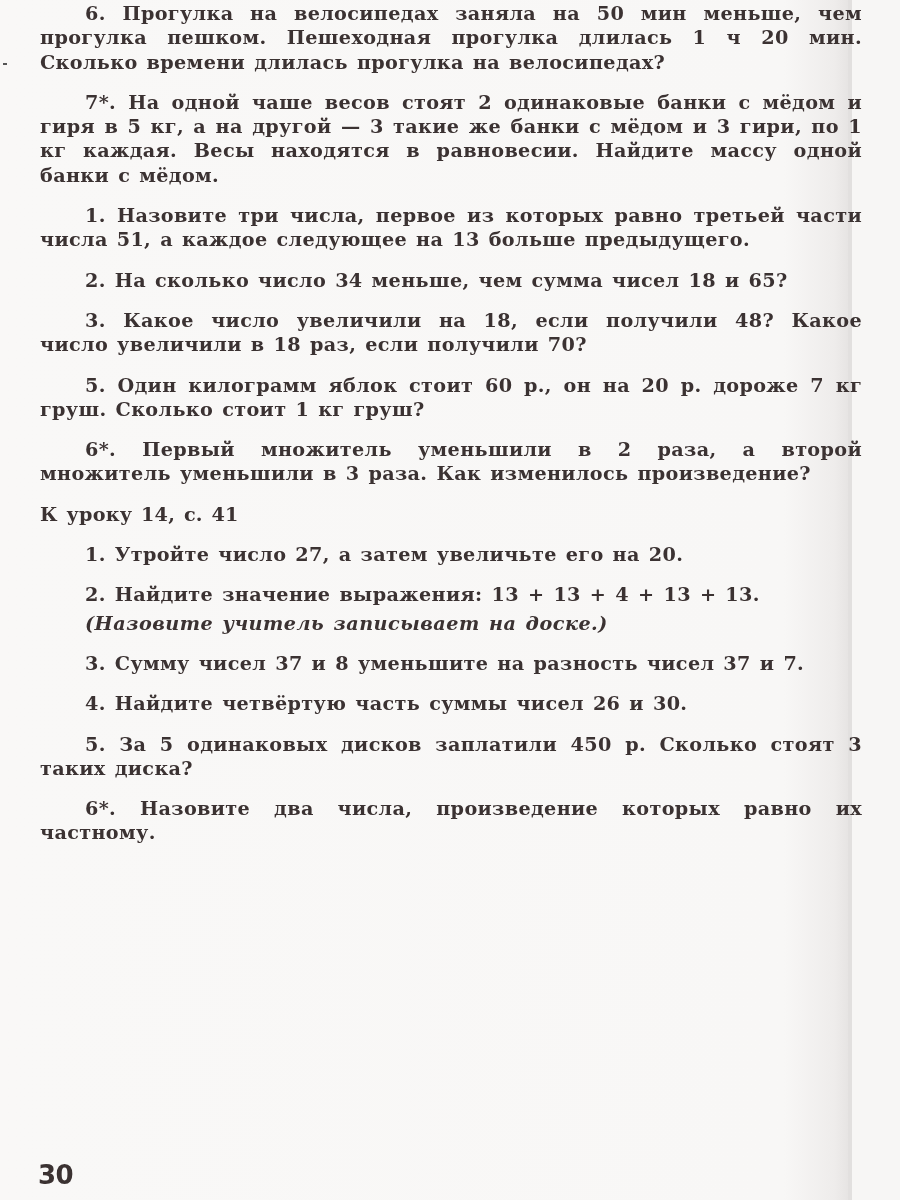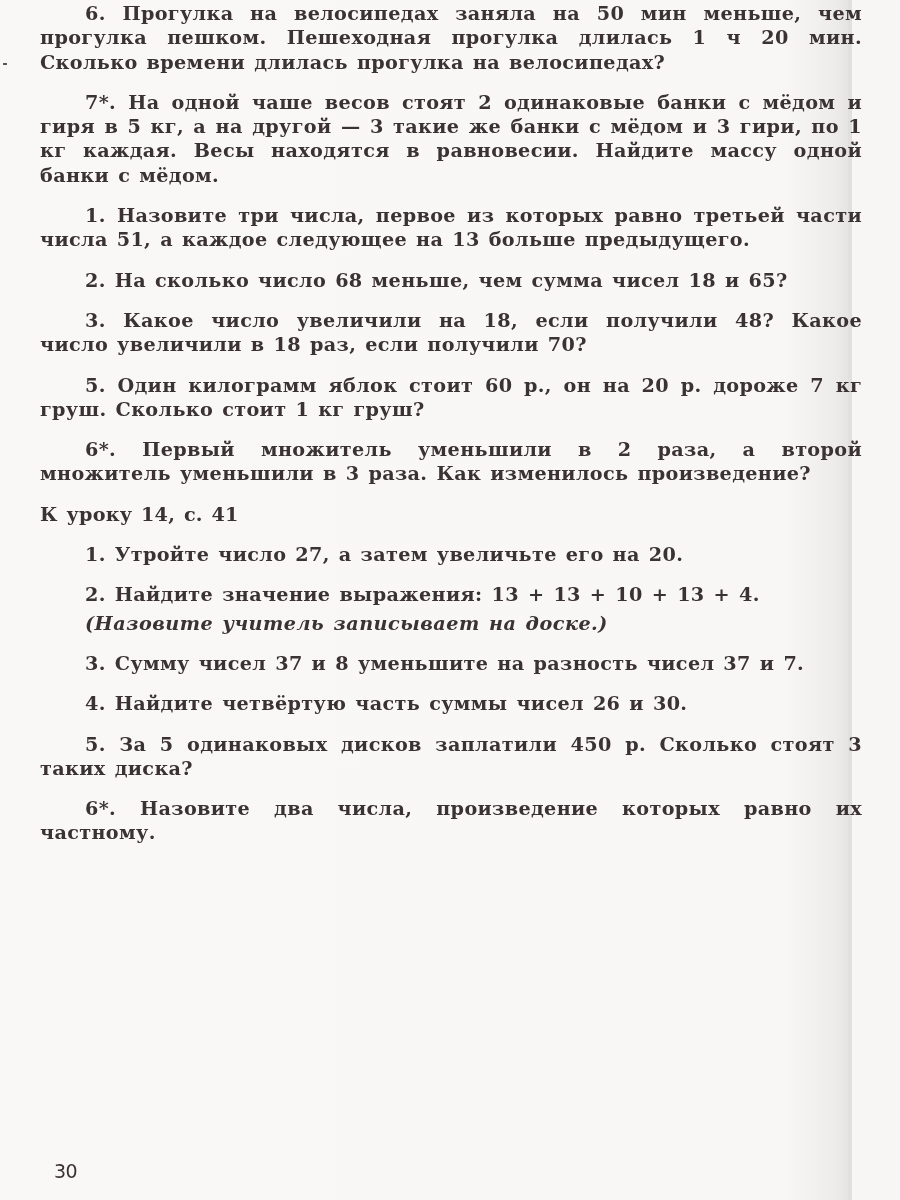--- a/index.html
+++ b/index.html
@@ -34,23 +34,23 @@
     font-weight: bold;
     letter-spacing: 0.2px;
   }
   .italic-note {
     font-style: italic;
     text-indent: 45px;
     margin: -12px 0 16px 0;
     letter-spacing: 0.5px;
   }
   .page-number {
-    position: absolute; left: 54px; top: 1160px;
+    position: absolute; left: 38px; top: 1160px;
     font-family: "DejaVu Sans", "Liberation Sans", sans-serif;
-    font-weight: normal; font-size: 19px; color: #3b3232;
+    font-weight: bold; font-size: 26px; color: #3b3232;
     letter-spacing: -0.5px;
   }
   .ghost {
     position: absolute; right: 0; top: 0; width: 4px; height: 1200px;
     background: #e2e0df;
   }
   .mark {
     position: absolute; left: 3px; top: 63px; width: 4px; height: 2px; background: #555;
   }
 </style>
@@ -72,21 +72,21 @@
       <span>На одной чаше весов стоят 2 одинаковые банки с мёдом и гиря в 5 кг, а на другой — 3 такие же банки с мёдом и 3 гири, по 1 кг каждая. Весы находятся в равновесии. Найдите массу одной банки с мёдом.</span>
     </p>
 
 
     <p class="para">
       <span class="num">1.</span>
       <span>Назовите три числа, первое из которых равно третьей части числа 51, а каждое следующее на 13 больше предыдущего.</span>
     </p>
     <p class="para">
       <span class="num">2.</span>
-      <span>На сколько число 68 меньше, чем сумма чисел 18 и 65?</span>
+      <span>На сколько число 34 меньше, чем сумма чисел 18 и 65?</span>
     </p>
     <p class="para">
       <span class="num">3.</span>
       <span>Какое число увеличили на 18, если получили 48? Какое число увеличили в 18 раз, если получили 70?</span>
     </p>
     <p class="para">
       <span class="num">5.</span>
       <span>Один килограмм яблок стоит 60 р., он на 20 р. дороже 7 кг груш. Сколько стоит 1 кг груш?</span>
     </p>
     <p class="para">
@@ -95,21 +95,21 @@
     </p>
 
     <div class="heading">К уроку 14, с. 41</div>
 
     <p class="para">
       <span class="num">1.</span>
       <span>Утройте число 27, а затем увеличьте его на 20.</span>
     </p>
     <p class="para">
       <span class="num">2.</span>
-      <span>Найдите значение выражения: 13 + 13 + 10 + 13 + 4.</span>
+      <span>Найдите значение выражения: 13 + 13 + 4 + 13 + 13.</span>
     </p>
     <p class="italic-note">(Назовите учитель записывает на доске.)</p>
     <p class="para">
       <span class="num">3.</span>
       <span>Сумму чисел 37 и 8 уменьшите на разность чисел 37 и 7.</span>
     </p>
     <p class="para">
       <span class="num">4.</span>
       <span>Найдите четвёртую часть суммы чисел 26 и 30.</span>
     </p>

